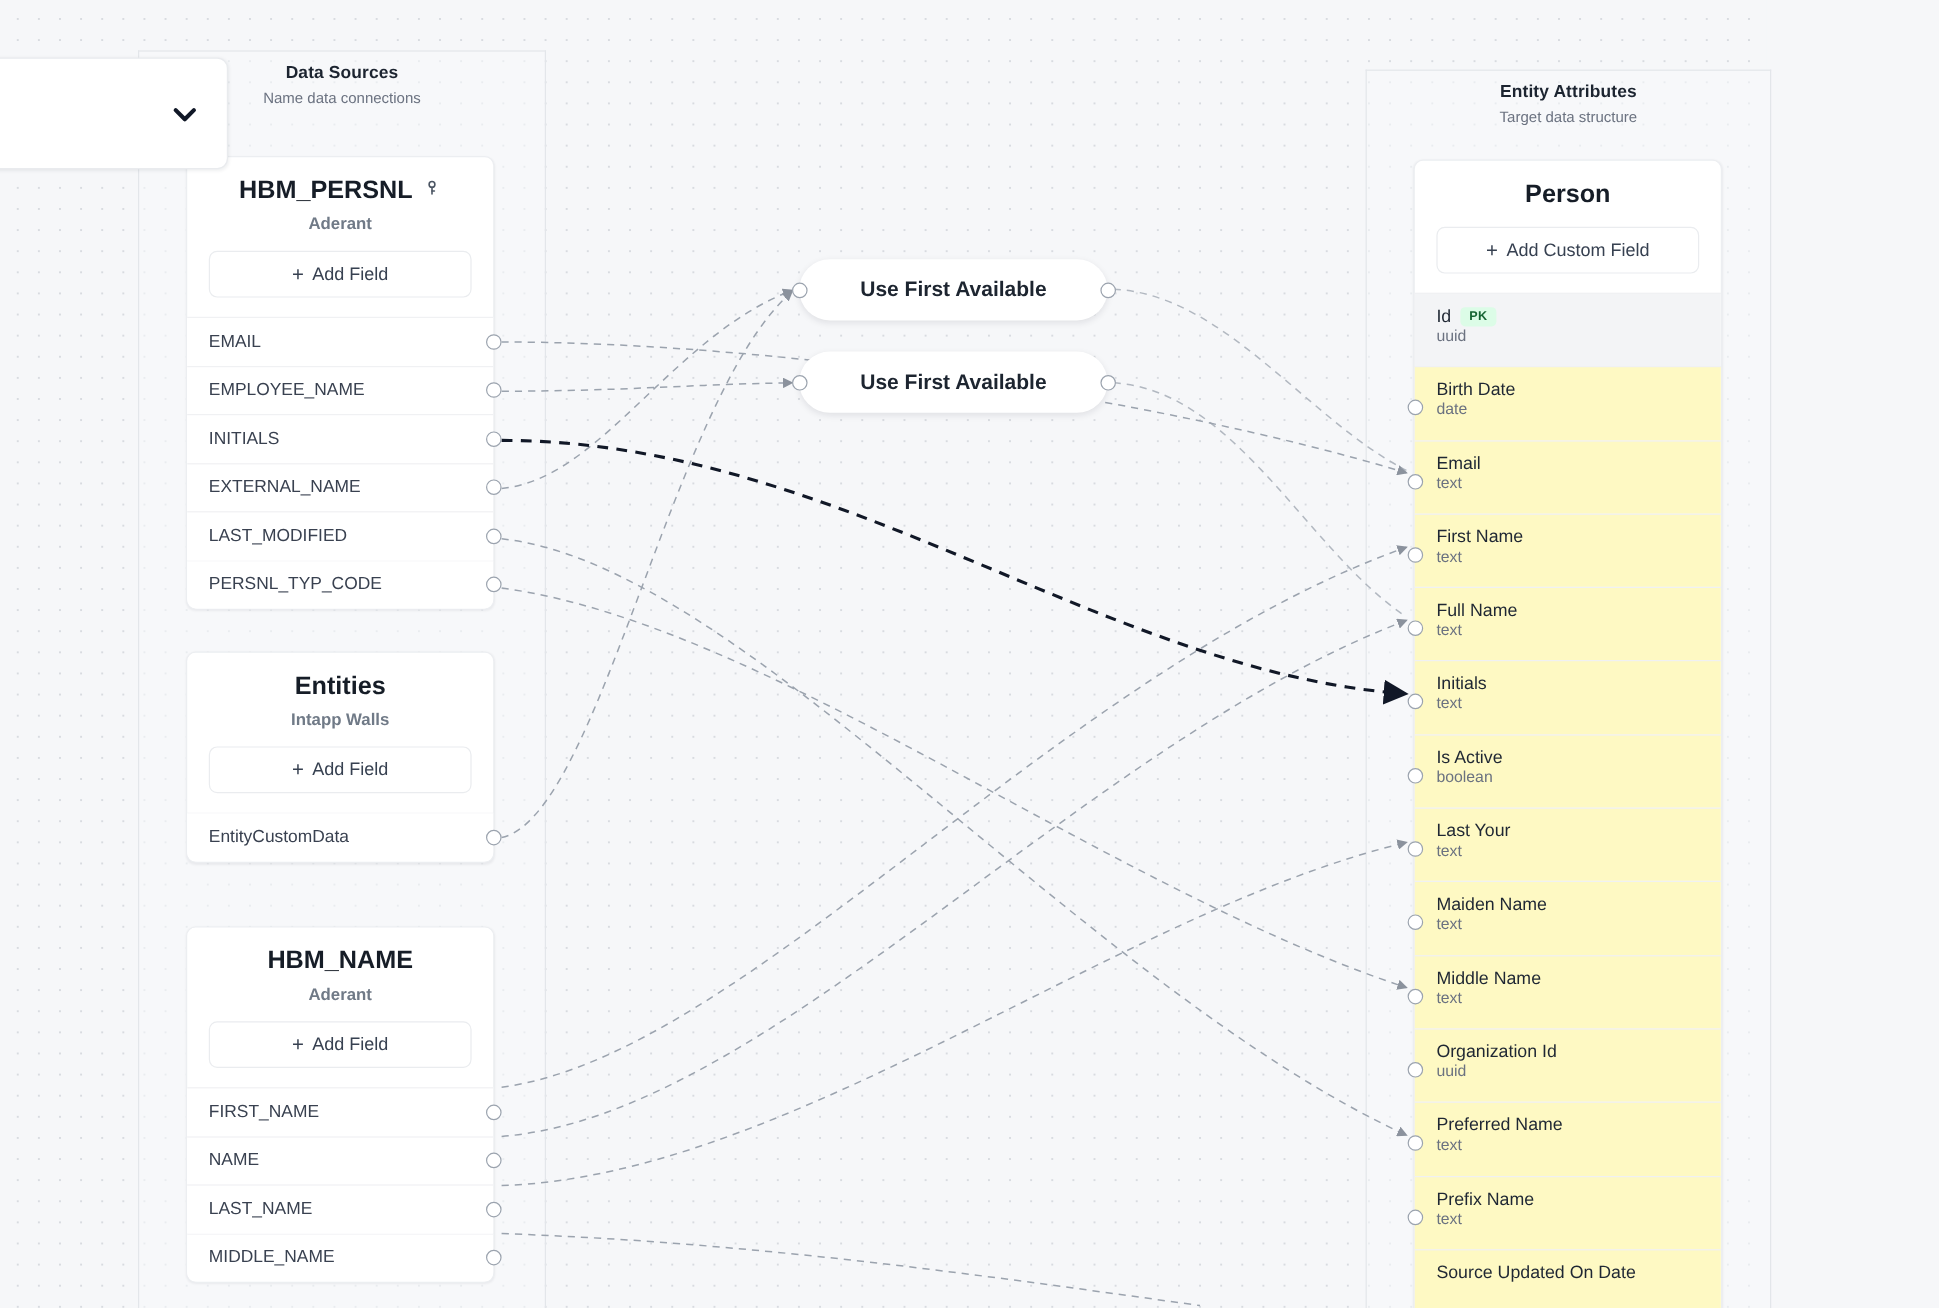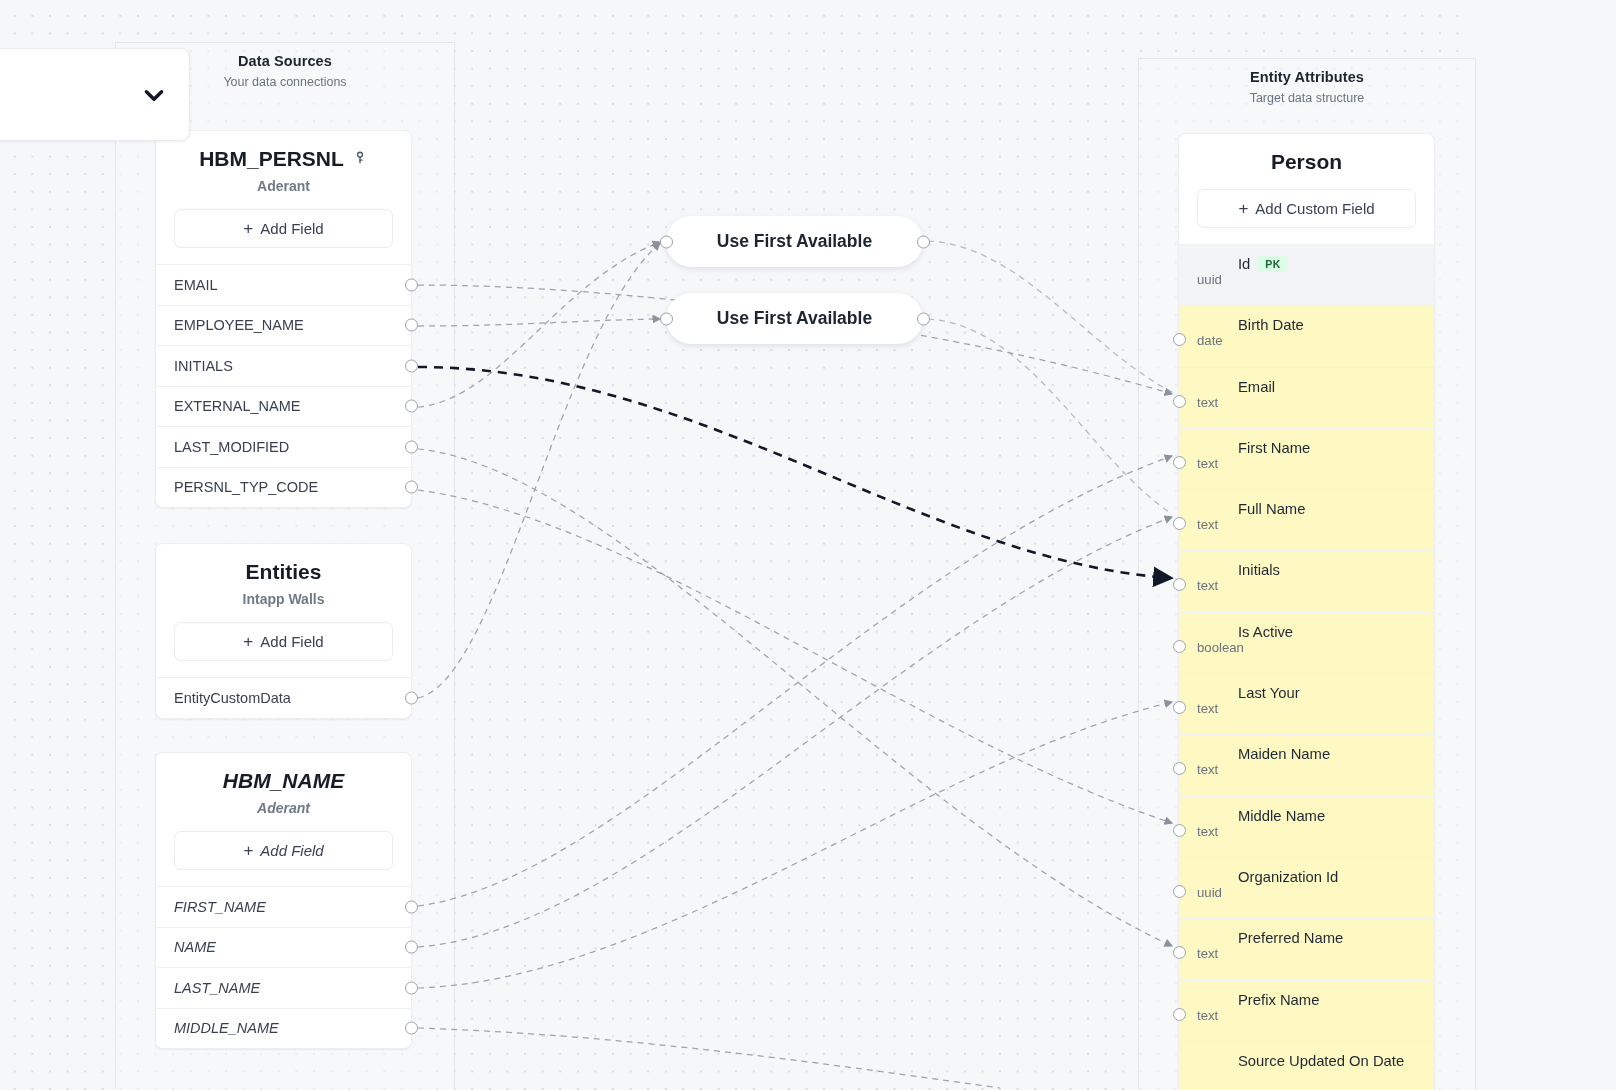--- a/index.html
+++ b/index.html
@@ -96,21 +96,21 @@
     position: relative;
     border-top: 1px solid #f0f1f3;
     height: 61.3px;
     padding: 11px 0 0 18px;
     background: #fef9c3;
     cursor: pointer;
   }
   .attr-row.selected { background: #f3f4f6; }
   .attr-name {
     font-size: 14.8px; color: #1f2733;
-    display: flex; gap: 8px; margin-left: 41px;
+    display: flex; gap: 8px;
   }
   .attr-type { font-size: 13.2px; color: #6b7280; margin-top: 0; }
   .pk-badge {
     background: #dcfce7; color: #166534;
     font-size: 10.5px; font-weight: bold; letter-spacing: .4px;
     padding: 2px 7px; border-radius: 4px;
   }
 
   
   .port {
@@ -142,21 +142,21 @@
   #edges { position: absolute; inset: 0; z-index: 10; pointer-events: none; }
 </style>
 </head>
 <body>
 
 <div id="canvas">
 
   <div class="panel" id="panel-sources">
     <div class="panel-head">
       <div class="panel-title">Data Sources</div>
-      <div class="panel-sub">Your data connections</div>
+      <div class="panel-sub">Name data connections</div>
     </div>
   </div>
 
   <div class="panel" id="panel-targets">
     <div class="panel-head">
       <div class="panel-title">Entity Attributes</div>
       <div class="panel-sub">Target data structure</div>
     </div>
   </div>
 
@@ -264,21 +264,21 @@
         <span class="plus">+</span>
         <span>Add Field</span>
       </div>
     </div>
     <div class="field-row">
         <span>EntityCustomData</span>
         <span class="port out"></span>
       </div>
   </div>
 
-  <div class="card" style="left:155px; top:752px; width:257px;font-style:italic;">
+  <div class="card" style="left:155px; top:772px; width:257px;">
     <div class="card-head">
       <div class="card-title">
         <span>HBM_NAME</span>
       </div>
       <div class="card-sub">Aderant</div>
       <div class="add-btn">
         <span class="plus">+</span>
         <span>Add Field</span>
       </div>
     </div>

